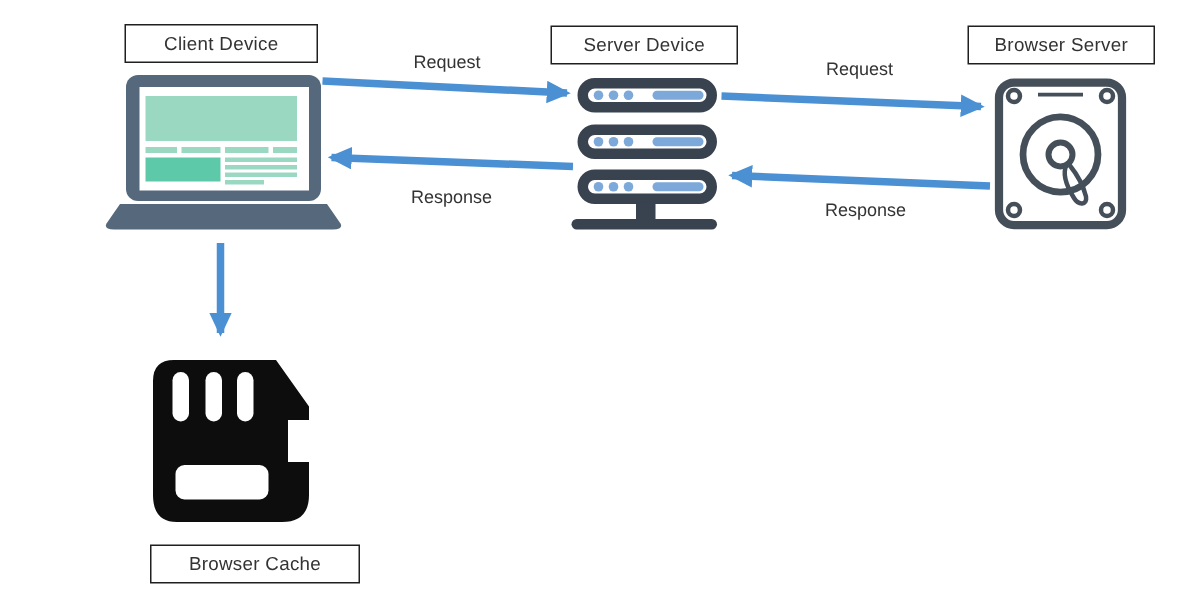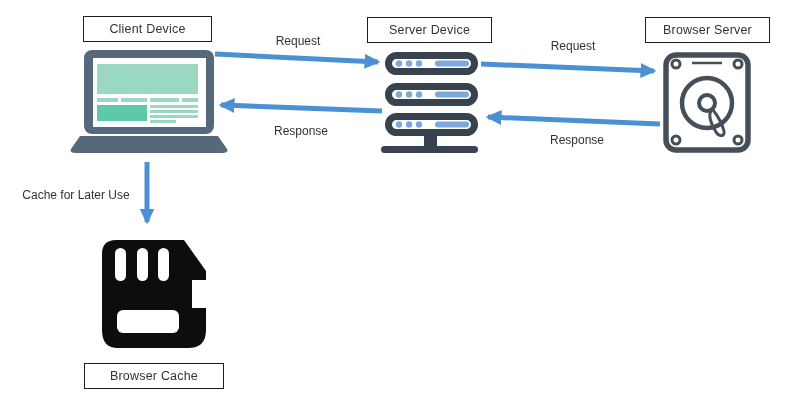--- a/index.html
+++ b/index.html
@@ -52,29 +52,28 @@
 
   <div class="node-box" style="left:83px;top:16px;width:127px;height:24px">
     <span>Client Device</span>
   </div>
   <div class="node-box" style="left:367px;top:17px;width:123px;height:24px">
     <span>Server Device</span>
   </div>
   <div class="node-box" style="left:645px;top:17px;width:123px;height:24px">
     <span>Browser Server</span>
   </div>
-  <div class="node-box" style="left:84px;top:363px;width:138px;height:24px">
+  <div class="node-box" style="left:100px;top:363px;width:138px;height:24px">
     <span>Browser Cache</span>
   </div>
 
   <div class="edge-label" style="left:298px;top:41px">Request</div>
   <div class="edge-label" style="left:301px;top:131px">Response</div>
   <div class="edge-label" style="left:573px;top:46px">Request</div>
   <div class="edge-label" style="left:577px;top:140px">Response</div>
-  <div class="edge-label" style="left:76px;top:195px">Cache for Later Use</div>
 
   <svg class="abs" style="left:68px;top:48px" width="162" height="108" viewBox="0 0 162 108">
     <rect class="fill-frame" x="16" y="2" width="130" height="84" rx="8"></rect>
     <rect class="fill-white" x="25" y="10" width="113" height="69"></rect>
     <rect class="fill-teal-light" x="29" y="16" width="101" height="30"></rect>
     <g>
       <rect class="fill-teal-light" x="29" y="50" width="21" height="4"></rect>
       <rect class="fill-teal-light" x="53" y="50" width="26" height="4"></rect>
       <rect class="fill-teal-light" x="82" y="50" width="29" height="4"></rect>
       <rect class="fill-teal-light" x="114" y="50" width="16" height="4"></rect>

